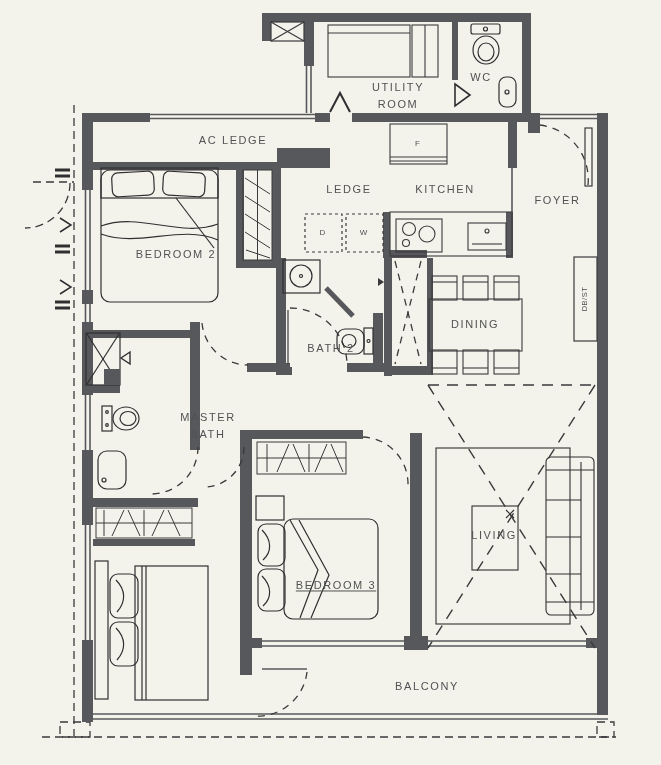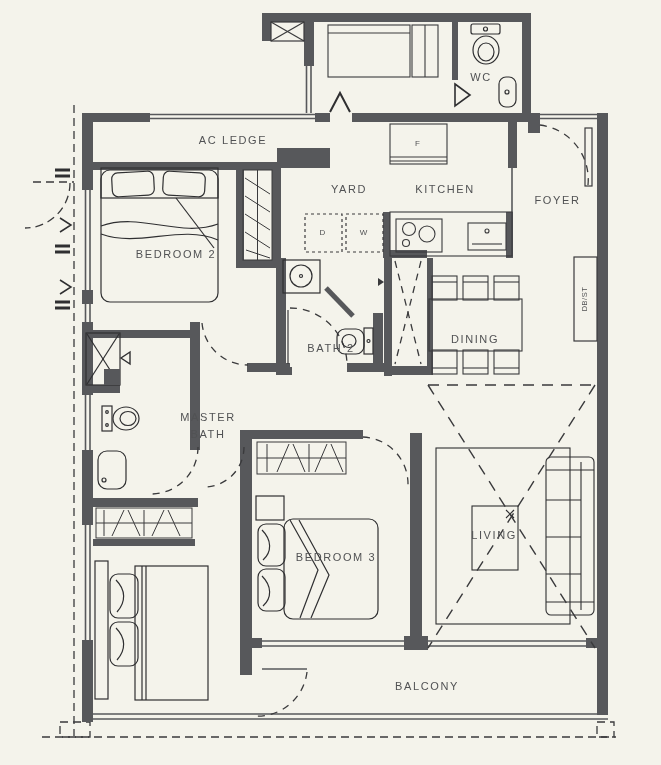--- a/index.html
+++ b/index.html
@@ -319,29 +319,30 @@
   </g>
 
   <g stroke="#3A3A3C" stroke-width="1.4" fill="none" stroke-dasharray="11 8">
     <line x1="428" y1="385" x2="595" y2="385"></line>
     <line x1="428" y1="385" x2="595" y2="648"></line>
     <line x1="595" y1="385" x2="428" y2="648"></line>
   </g>
 </svg>
 
   <div class="lbl" style="left:233px;top:141px;text-align:center;">AC LEDGE</div>
+  <div class="lbl wrap" style="left:398px;top:96px;width:64px;">UTILITY ROOM</div>
   <div class="lbl" style="left:481px;top:78px;">WC</div>
   <div class="lbl" style="left:166px;top:255px;padding-left:20px;">BEDROOM 2</div>
-  <div class="lbl" style="left:349px;top:190px;">YARD</div>
+  <div class="lbl" style="left:349px;top:190px;">LEDGE</div>
   <div class="lbl" style="left:445px;top:190px;">KITCHEN</div>
   <div class="lbl" style="left:553px;top:201px;padding-left:9px;">FOYER</div>
-  <div class="lbl" style="left:475px;top:325px;margin-top:15px;">DINING</div>
+  <div class="lbl" style="left:475px;top:325px;">DINING</div>
   <div class="lbl" style="left:331px;top:349px;">BATH 2</div>
   <div class="lbl wrap" style="left:172px;top:426px;width:66px;margin-left:36px;">MASTER BATH</div>
-  <div class="lbl" style="left:336px;top:558px;">BEDROOM 3</div>
+  <div class="lbl" style="left:336px;top:586px;text-decoration:underline;">BEDROOM 3</div>
   <div class="lbl" style="left:494px;top:536px;">LIVING</div>
   <div class="lbl" style="left:427px;top:687px;">BALCONY</div>
 
   <div class="lbl small" style="left:323px;top:233px;">D</div>
   <div class="lbl small" style="left:364px;top:233px;">W</div>
   <div class="lbl small" style="left:418px;top:144px;">F</div>
   <div class="lbl vert" style="left:585px;top:299px;">DB/ST</div>
 </div>
 
 </body></html>

